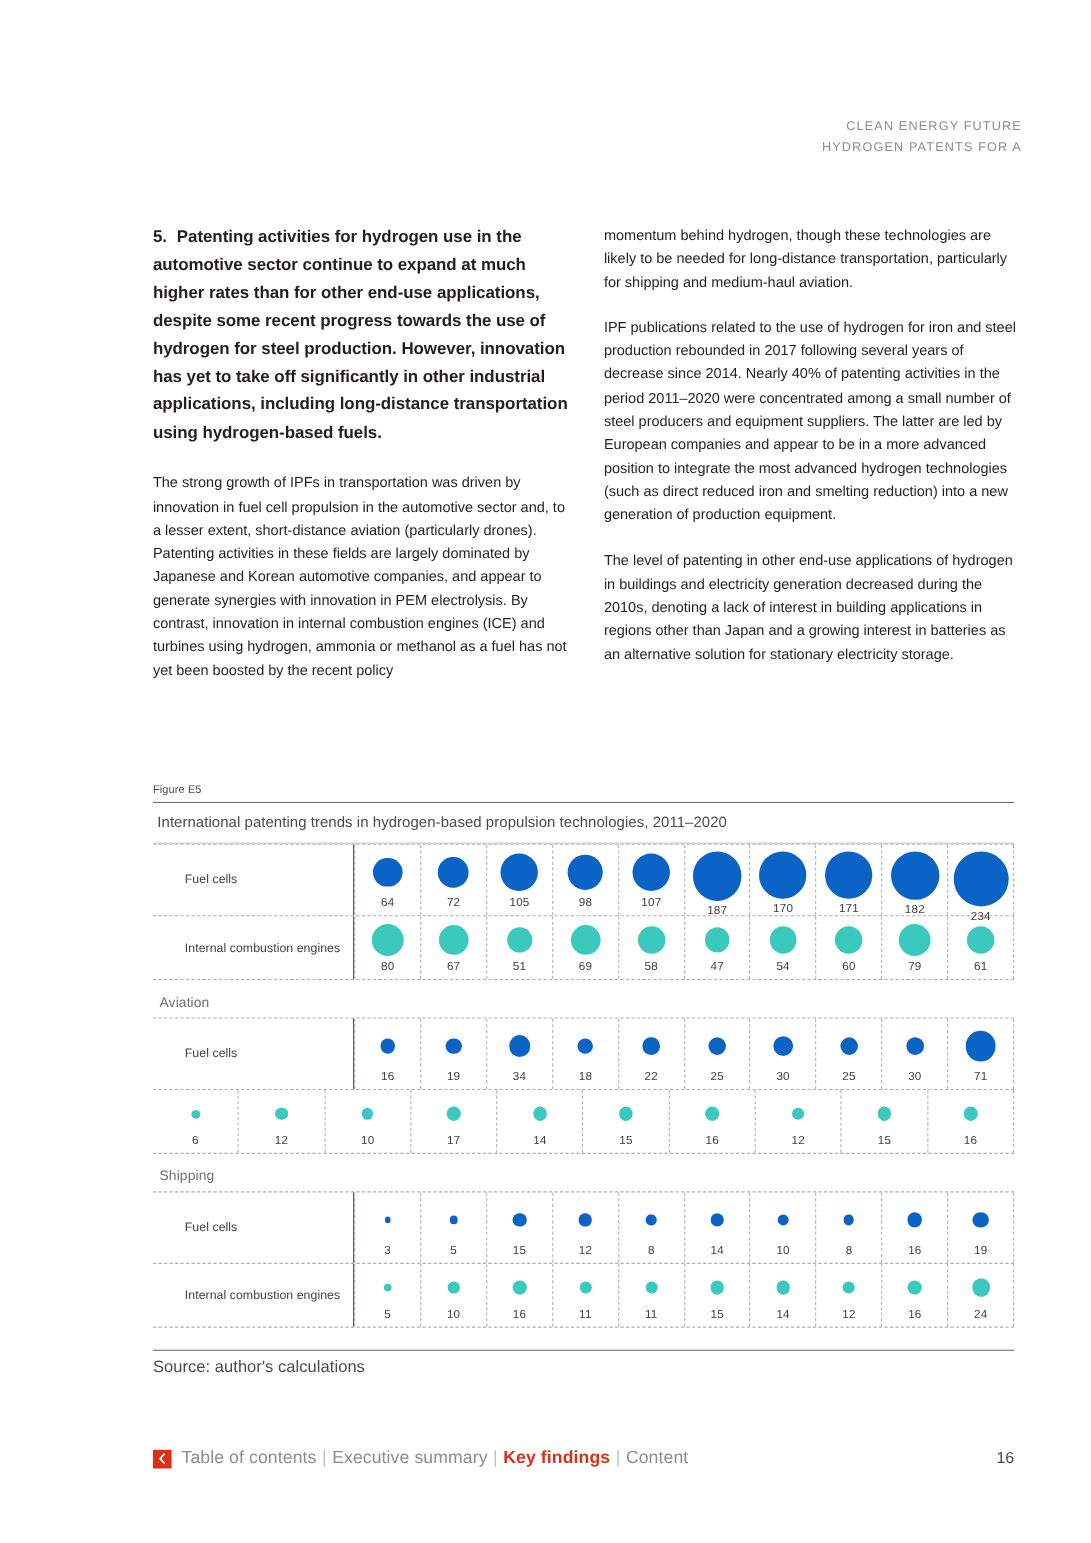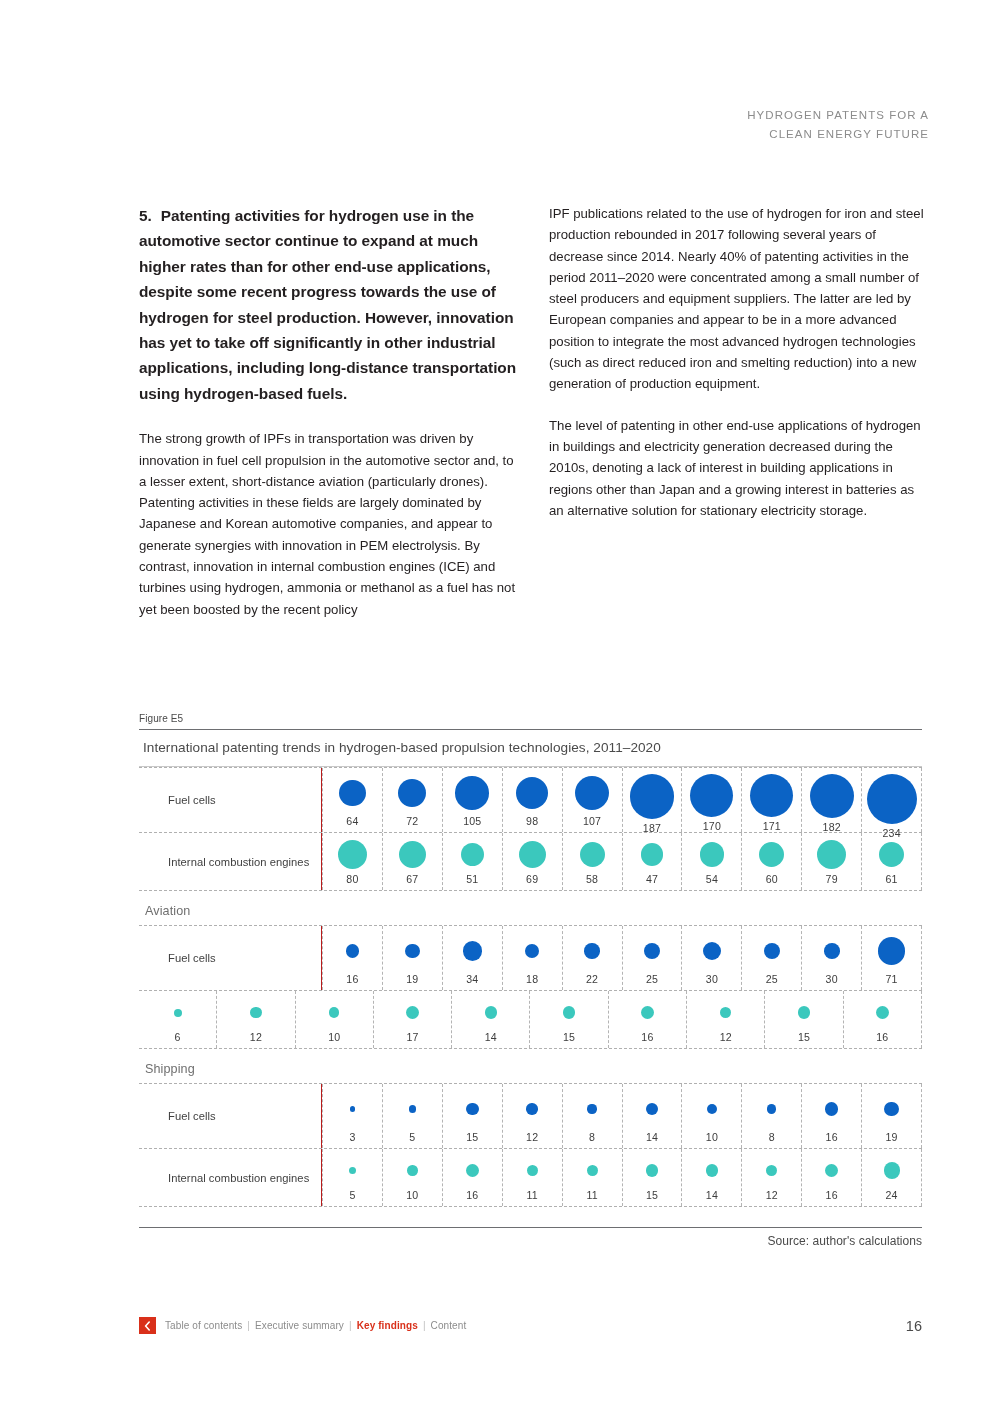--- a/index.html
+++ b/index.html
@@ -169,22 +169,22 @@
 
   .row-tall .yr-cell { height: 64px; }
   .row-short .yr-cell { height: 57px; }
 
   
   .fig-foot-rule {
     border-top: 1.1px solid #6d6e71;
     margin-top: 20px;
   }
   .source {
-    text-align: right;
-    font-size: 12px;
+    text-align: left;
+    font-size: 15px;
     color: #4a4a4a;
     padding-top: 6px;
     letter-spacing: 0.05px;
   }
 
   
   .footer {
     position: absolute;
     left: 139px;
     top: 1317px;
@@ -197,21 +197,21 @@
     height: 17px;
     background: #d9301a;
     display: flex;
     align-items: center;
     justify-content: center;
     flex: 0 0 auto;
   }
   .back-btn svg { display: block; }
   .crumbs {
     margin-left: 9px;
-    font-size: 10px;
+    font-size: 16px;
     color: #8c8c8c;
     display: flex;
     align-items: center;
     letter-spacing: 0.1px;
   }
   .crumbs .sep {
     color: #c0c0c0;
     padding: 0 5px;
   }
   .crumbs .active {
@@ -223,30 +223,31 @@
     font-size: 14.5px;
     color: #4a4a4a;
   }
 </style>
 </head>
 <body>
 
 <div class="page">
 
   <div class="run-head">
+    <div>CLEAN ENERGY FUTURE</div>
     <div>HYDROGEN PATENTS FOR A</div>
-    <div>CLEAN ENERGY FUTURE</div>
   </div>
 
   <div class="col col-left">
     <p class="lead"><span class="num">5.</span><span>Patenting activities for hydrogen use in the automotive sector continue to expand at much higher rates than for other end-use applications, despite some recent progress towards the use of hydrogen for steel production. However, innovation has yet to take off significantly in other industrial applications, including long-distance transportation using hydrogen-based fuels.</span></p>
     <p class="body-p">The strong growth of IPFs in transportation was driven by innovation in fuel cell propulsion in the automotive sector and, to a lesser extent, short-distance aviation (particularly drones). Patenting activities in these fields are largely dominated by Japanese and Korean automotive companies, and appear to generate synergies with innovation in PEM electrolysis. By contrast, innovation in internal combustion engines (ICE) and turbines using hydrogen, ammonia or methanol as a fuel has not yet been boosted by the recent policy</p>
   </div>
 
   <div class="col col-right">
+    <p class="body-p">momentum behind hydrogen, though these technologies are likely to be needed for long-distance transportation, particularly for shipping and medium-haul aviation.</p>
     <p class="body-p">IPF publications related to the use of hydrogen for iron and steel production rebounded in 2017 following several years of decrease since 2014. Nearly 40% of patenting activities in the period 2011–2020 were concentrated among a small number of steel producers and equipment suppliers. The latter are led by European companies and appear to be in a more advanced position to integrate the most advanced hydrogen technologies (such as direct reduced iron and smelting reduction) into a new generation of production equipment.</p>
     <p class="body-p">The level of patenting in other end-use applications of hydrogen in buildings and electricity generation decreased during the 2010s, denoting a lack of interest in building applications in regions other than Japan and a growing interest in batteries as an alternative solution for stationary electricity storage.</p>
   </div>
 
   <div class="figure">
     <div class="fig-label">Figure E5</div>
     <div class="fig-rule-top"></div>
     <div class="fig-title">International patenting trends in hydrogen-based propulsion technologies, 2011–2020</div>
 
     <div class="chart">

